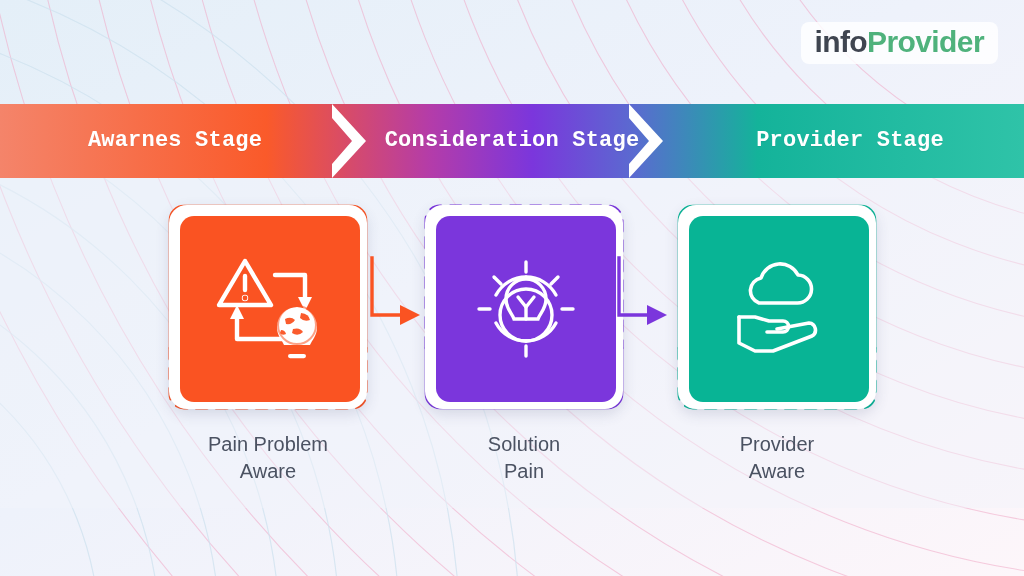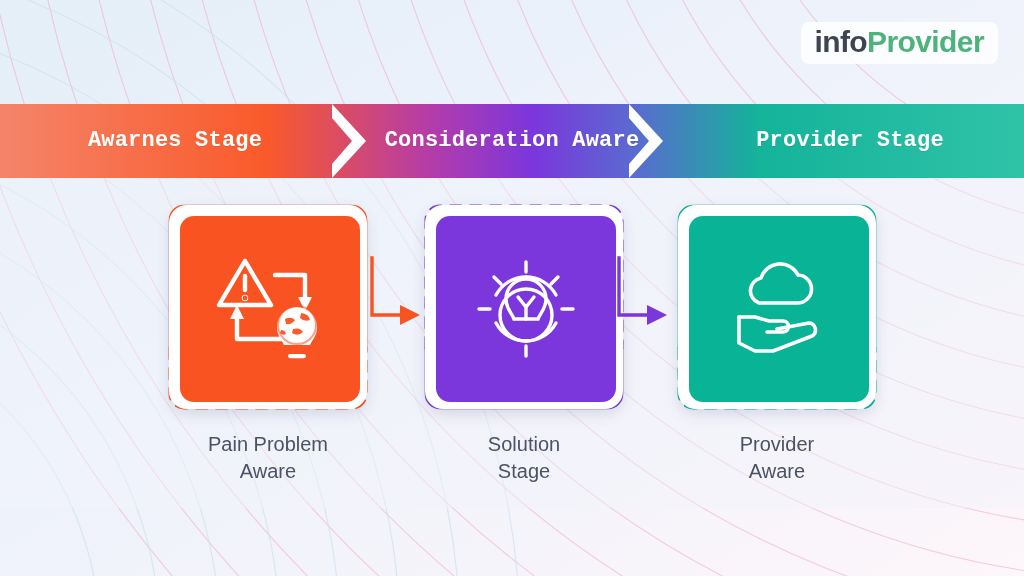--- a/index.html
+++ b/index.html
@@ -230,21 +230,21 @@
 
   <div class="banner">
 
     <div class="banner-seg seg-1">
       <span>Awarnes
 Stage</span>
     </div>
 
     <div class="banner-seg seg-2">
       <span>Consideration
-Aware</span>
+Stage</span>
     </div>
 
     <div class="banner-seg seg-3">
       <span>Provider
 Stage</span>
     </div>
 
     <svg class="chevron chev-1" viewBox="0 0 42 74">
       <path d="M2 0 L36 37 L2 74 L2 60 L22 37 L2 14 Z" fill="#ffffff"></path>
     </svg>
@@ -330,21 +330,21 @@
 
             <path d="M52 22 a20 20 0 0 0 -20 20 c0 10 6 14 8 20 l24 0 c2 -6 8 -10 8 -20 a20 20 0 0 0 -20 -20 Z"></path>
 
             <path d="M44 40 L52 50 L60 40"></path>
             <line x1="52" y1="50" x2="52" y2="62"></line>
           </g>
         </svg>
       </div>
 
       <div class="caption">Solution
-Stage</div>
+Pain</div>
     </div>
 
     <div class="stage stage-3">
 
       <svg class="frame" viewBox="0 0 212 218">
         <path d="M8 150 L8 22 A14 14 0 0 1 22 8 L190 8 A14 14 0 0 1 204 22 L204 150" fill="none" stroke="#08b495" stroke-width="2.6" stroke-linecap="round"></path>
         <path d="M8 150 L8 196 A14 14 0 0 0 22 210 L190 210 A14 14 0 0 0 204 196 L204 150" fill="none" stroke="#08b495" stroke-width="3" stroke-linecap="round" stroke-dasharray="11 9"></path>
       </svg>
 
       <div class="plate"></div>

